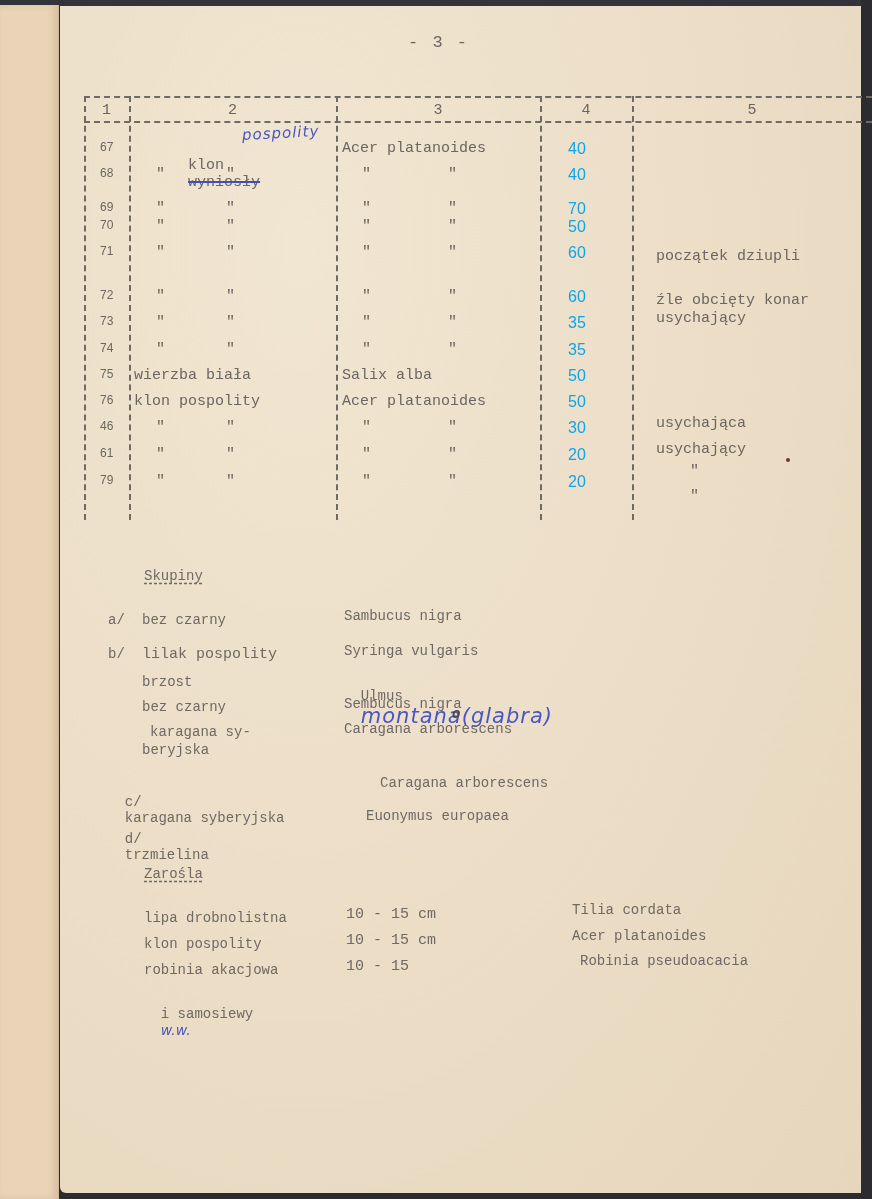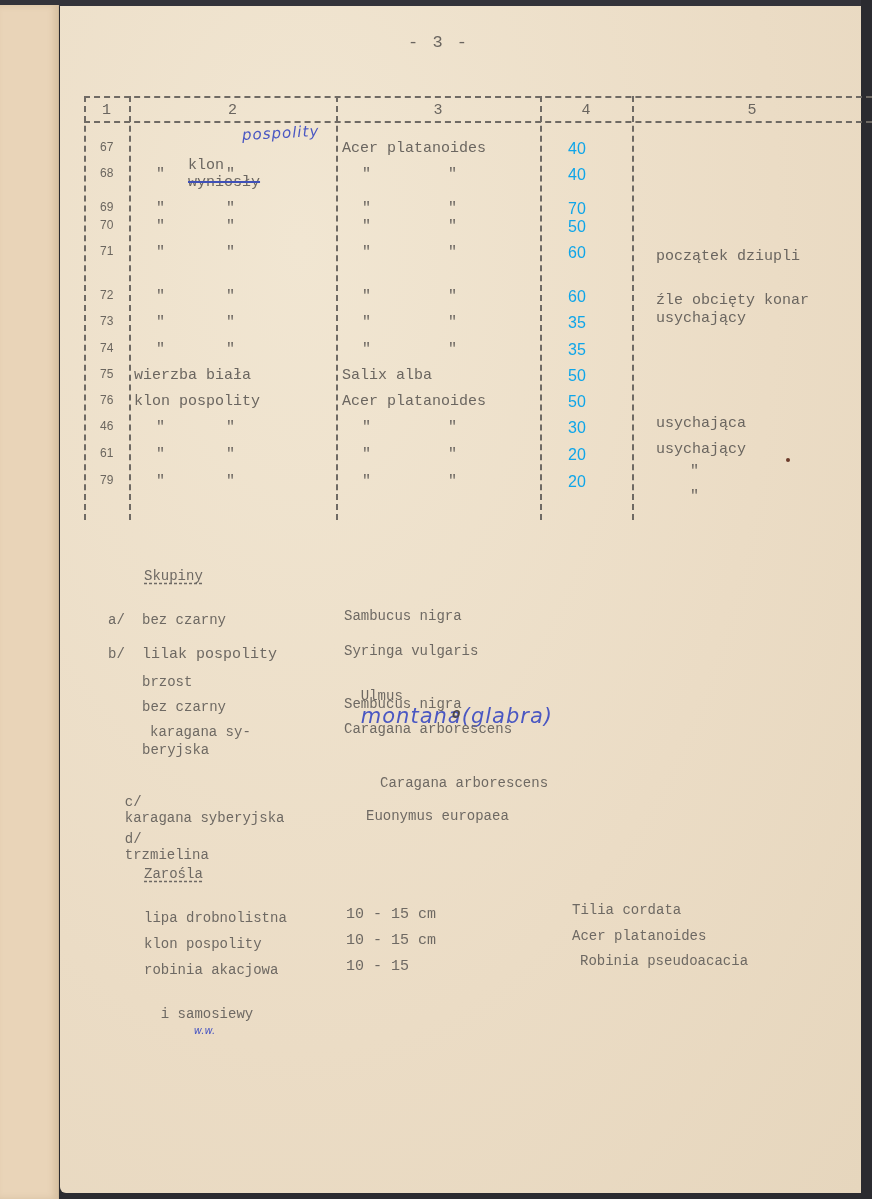--- a/index.html
+++ b/index.html
@@ -47,21 +47,21 @@
   .hand {
     color:#4a57c2; font-family:"DejaVu Sans", sans-serif; font-style:italic;
   }
   .hand-above { position:absolute; left:108px; top:-16px; font-size:15px; letter-spacing:1px; transform:rotate(-3deg); }
 
   
   .heading { text-decoration:underline; text-decoration-style:dashed; text-underline-offset:3px; font-size:14px; }
   .txt { font-size:14px; color:#6e6963; }
   .ink-dark { color:#4a4541; font-weight:bold; }
   .handbig { font-size:21px; letter-spacing:1px; }
-  .hand-small { font-size:10px;margin-left:33px; }
+  .hand-small { font-size:14px; }
   .dot { position:absolute; width:4px; height:4px; border-radius:50%; background:#6b3a2a; }
 </style>
 </head>
 <body>
 
 <div class="top-edge"></div>
 <div class="left-leaf"></div>
 <div class="page"></div>
 <div class="right-edge"></div>
 <div class="bottom-edge"></div>

